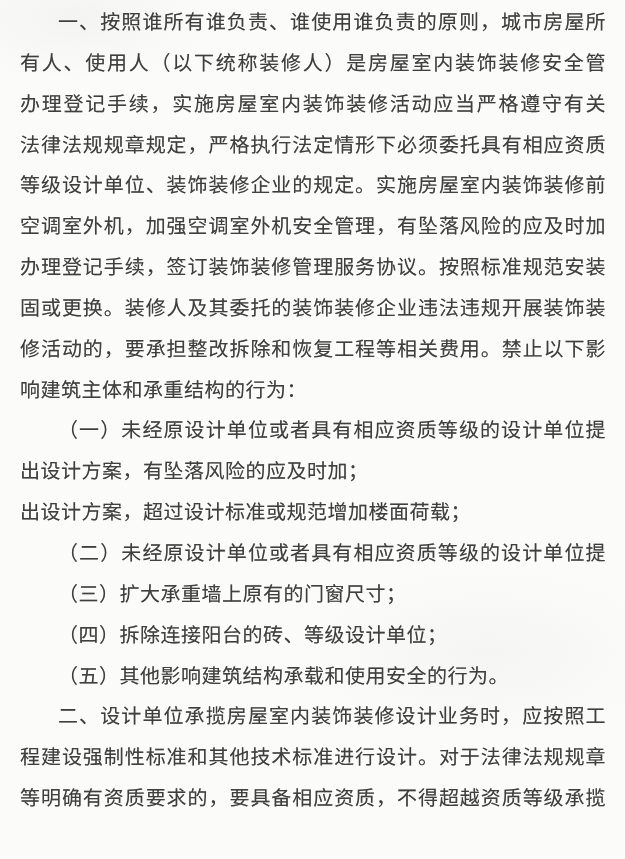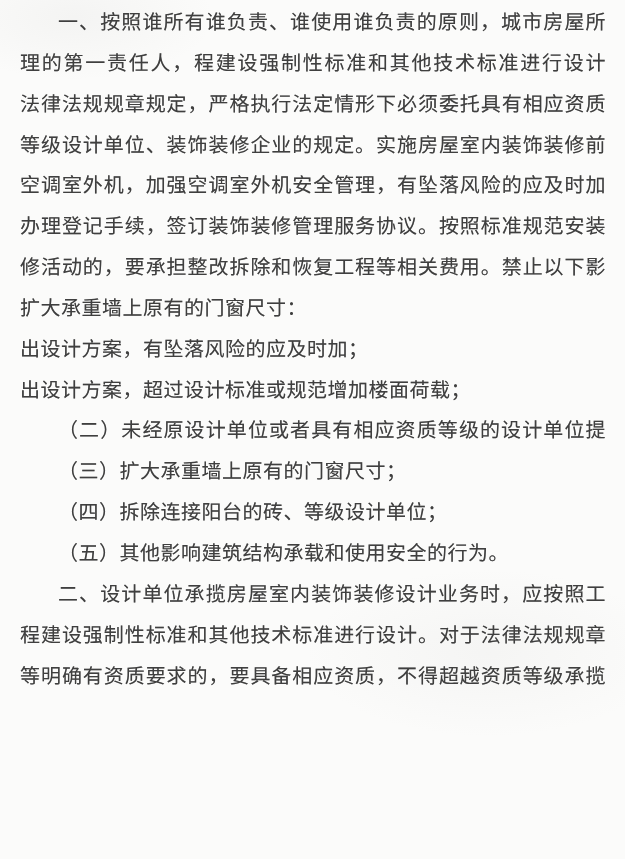--- a/index.html
+++ b/index.html
@@ -40,27 +40,30 @@
   }
   .line.indent {
     padding-left: 38px;
   }
 </style>
 </head>
 <body>
 
 <div class="scan-page">
     <div class="line indent">一、按照谁所有谁负责、谁使用谁负责的原则，城市房屋所</div>
-    <div class="line">理的第一责任人，程建设强制性标准和其他技术标准进行设计</div>
+    <div class="line">有人、使用人（以下统称装修人）是房屋室内装饰装修安全管</div>
+    <div class="line">办理登记手续，实施房屋室内装饰装修活动应当严格遵守有关</div>
     <div class="line">法律法规规章规定，严格执行法定情形下必须委托具有相应资质</div>
     <div class="line">等级设计单位、装饰装修企业的规定。实施房屋室内装饰装修前</div>
     <div class="line">空调室外机，加强空调室外机安全管理，有坠落风险的应及时加</div>
     <div class="line">办理登记手续，签订装饰装修管理服务协议。按照标准规范安装</div>
+    <div class="line">固或更换。装修人及其委托的装饰装修企业违法违规开展装饰装</div>
     <div class="line">修活动的，要承担整改拆除和恢复工程等相关费用。禁止以下影</div>
-    <div class="line para-end">扩大承重墙上原有的门窗尺寸：</div>
+    <div class="line para-end">响建筑主体和承重结构的行为：</div>
+    <div class="line indent">（一）未经原设计单位或者具有相应资质等级的设计单位提</div>
     <div class="line para-end">出设计方案，有坠落风险的应及时加；</div>
     <div class="line para-end">出设计方案，超过设计标准或规范增加楼面荷载；</div>
     <div class="line indent">（二）未经原设计单位或者具有相应资质等级的设计单位提</div>
     <div class="line indent para-end">（三）扩大承重墙上原有的门窗尺寸；</div>
     <div class="line indent para-end">（四）拆除连接阳台的砖、等级设计单位；</div>
     <div class="line indent para-end">（五）其他影响建筑结构承载和使用安全的行为。</div>
     <div class="line indent">二、设计单位承揽房屋室内装饰装修设计业务时，应按照工</div>
     <div class="line">程建设强制性标准和其他技术标准进行设计。对于法律法规规章</div>
     <div class="line">等明确有资质要求的，要具备相应资质，不得超越资质等级承揽</div>
   </div>

